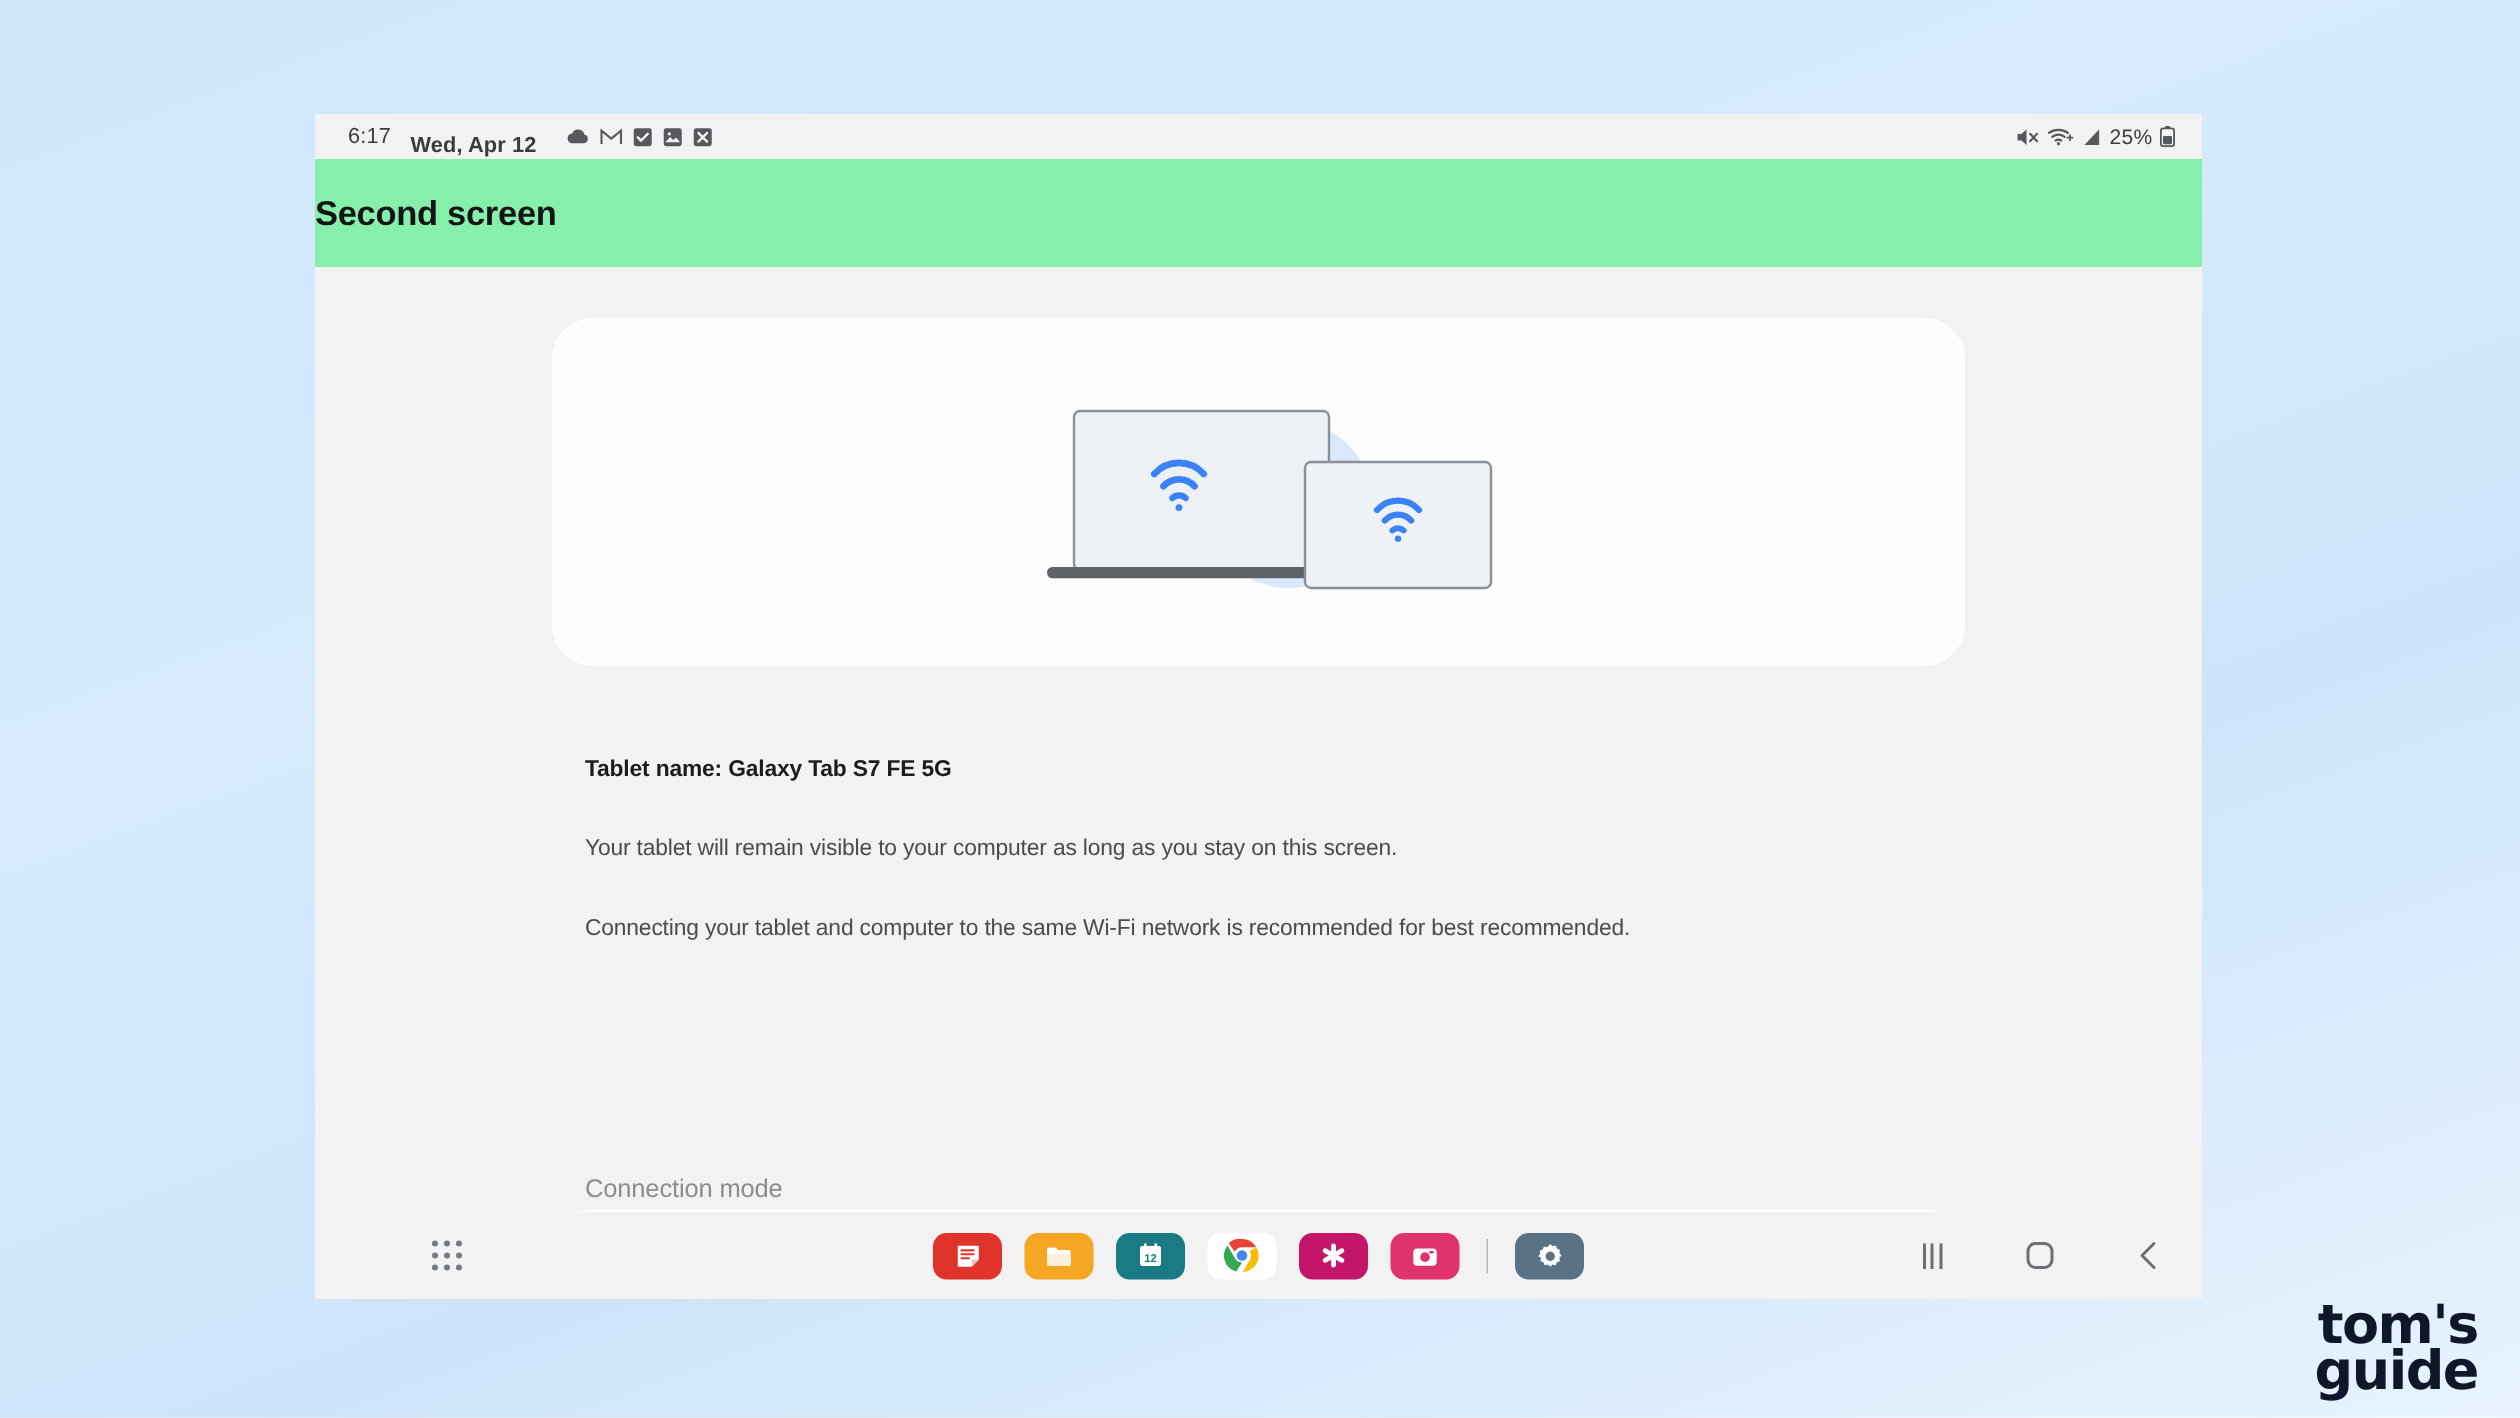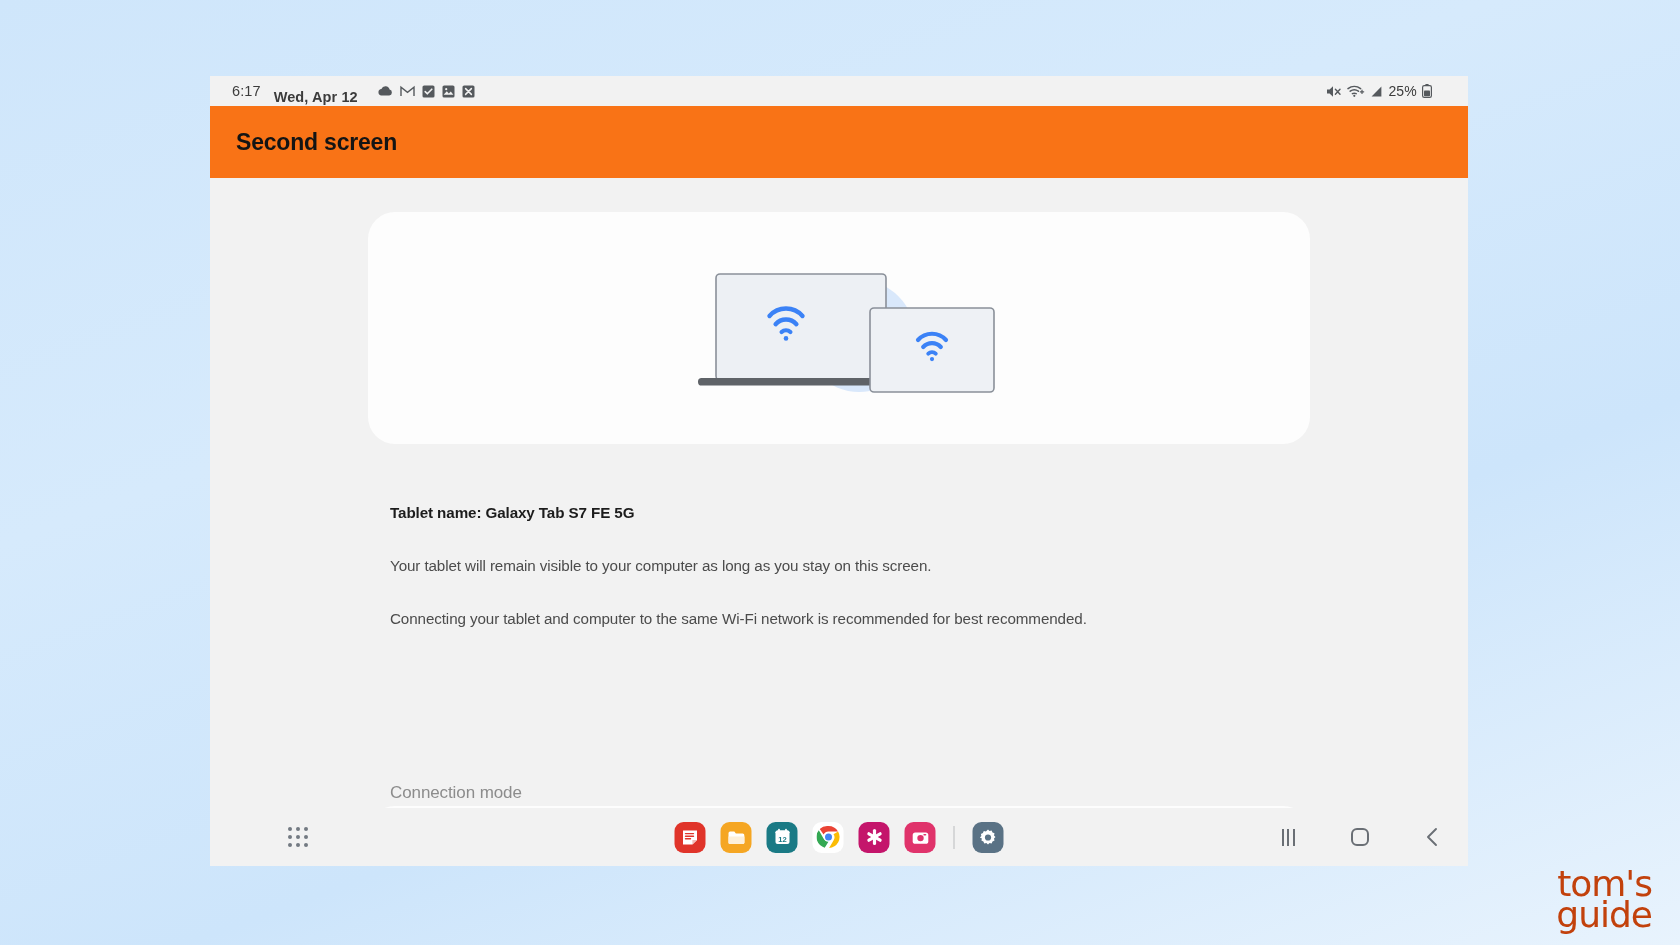--- a/index.html
+++ b/index.html
@@ -27,21 +27,21 @@
     overflow: hidden;
   }
 
   
   #status-bar {
     position: relative;
     height: 30px;
     background: #f2f2f2;
     display: flex;
     align-items: center;
-    padding: 0 36px 0 22px;
+    padding: 0 18px 0 22px;
   }
   .sb-left {
     display: flex;
     align-items: center;
     gap: 9px;
     font-size: 14.5px;
     color: #3c3c3c;
   }
   .sb-time { font-weight: 400; letter-spacing: .1px; }
   .sb-date { font-weight: 700; margin-left: 4px; letter-spacing: .1px; margin-top: 12px; }
@@ -53,24 +53,23 @@
     align-items: center;
     gap: 5px;
     font-size: 13.5px;
     color: #4a4a4a;
   }
   .sb-batt-text { letter-spacing: .2px; font-size: 14px; color: #3c3c3c; }
 
   
   #app-header {
     height: 72px;
-    background: #f97316;
-    display: flex;
-    align-items: center;
-    padding-left: 26px;
+    background: #86efac;
+    display: flex;
+    align-items: center;
   }
   #page-title {
     font-size: 23px;
     font-weight: 700;
     color: #141414;
     letter-spacing: -0.2px;
   }
 
   
   #content-area {
@@ -164,21 +163,21 @@
 
   #dock {
     position: absolute;
     left: 50%;
     transform: translateX(-50%);
     display: flex;
     align-items: center;
     gap: 15px;
   }
   .dock-icon {
-    width: 31px;
+    width: 46px;
     height: 31px;
     border-radius: 9px;
     display: flex;
     align-items: center;
     justify-content: center;
     flex-shrink: 0;
     text-align: center;
   }
   .dock-divider {
     width: 1px;
@@ -216,24 +215,24 @@
     border: 2px solid #6a6f75;
     border-radius: 6px;
   }
 
   
   #watermark {
     position: absolute;
     right: 28px;
     bottom: 14px;
     font-family: "DejaVu Sans", sans-serif;
-    font-weight: 400;
+    font-weight: 700;
     font-size: 36px;
     line-height: 0.86;
-    color: #c2410c;
+    color: #0f172a;
     text-align: right;
     letter-spacing: -1px;
   }
   #watermark .wm-line2 { display: block; }
 </style>
 </head>
 <body>
 
 <div id="tablet-screen">
 

